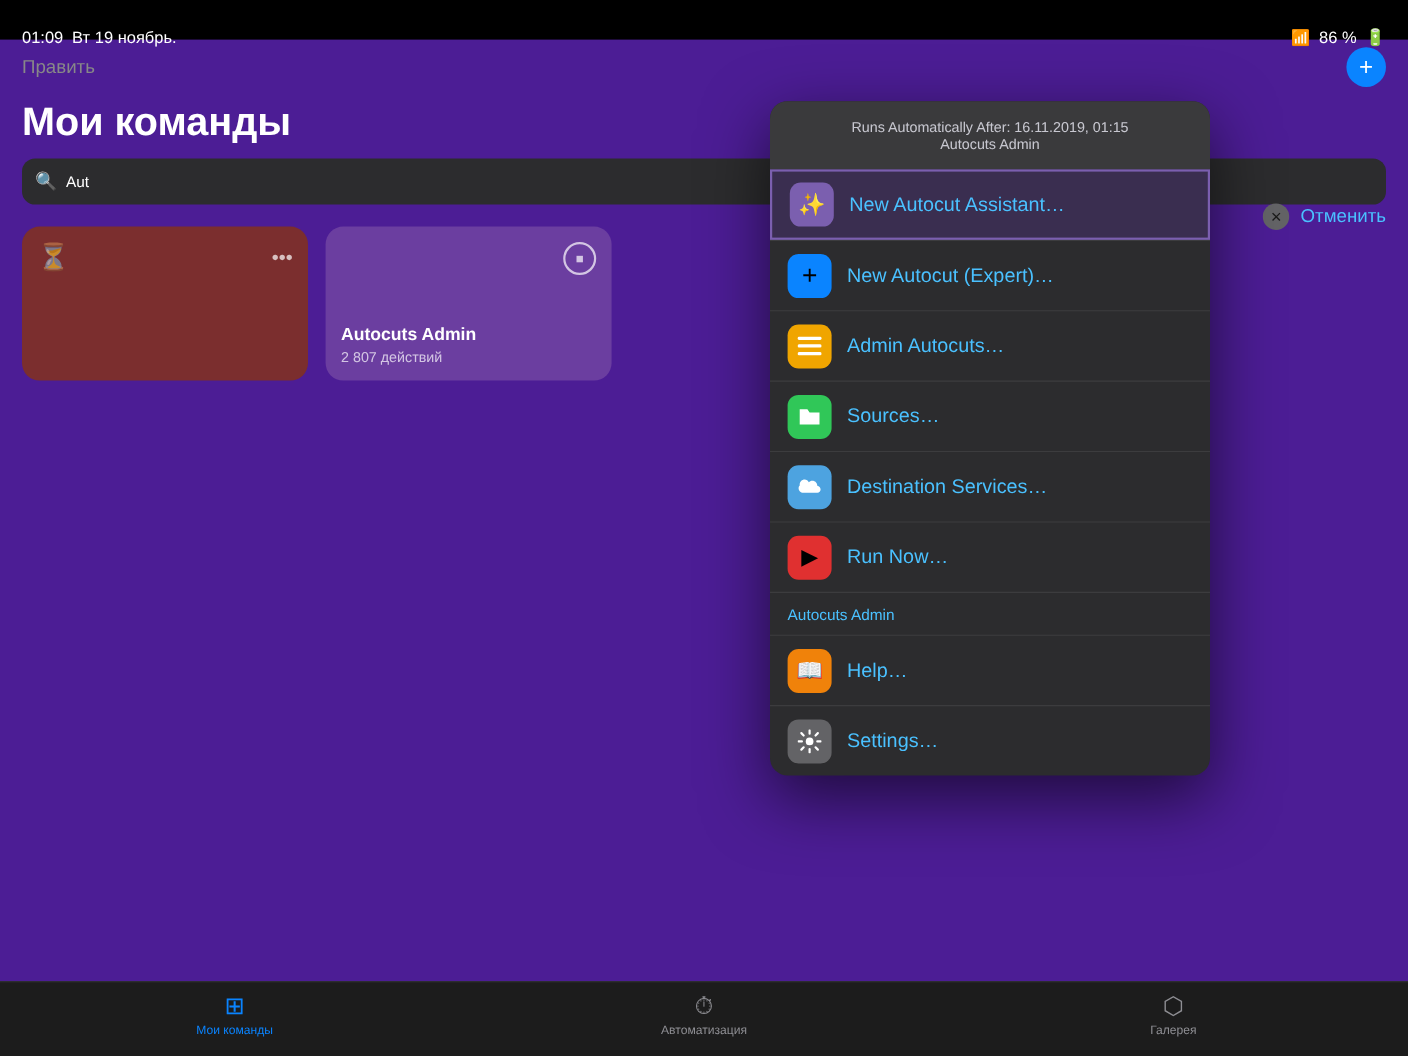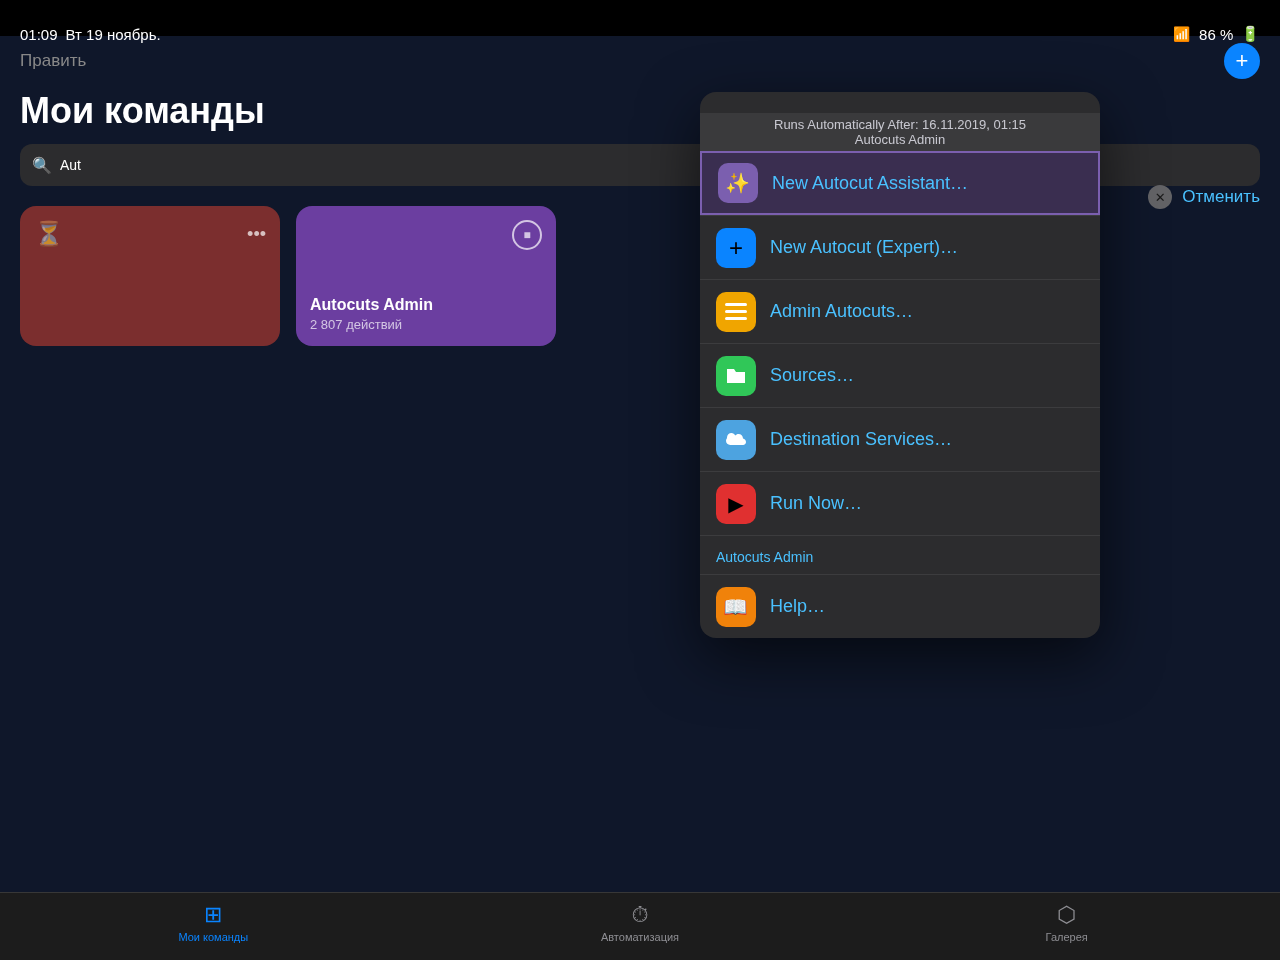--- a/index.html
+++ b/index.html
@@ -27,21 +27,21 @@
       z-index: 100;
     }
     .status-bar-left { display: flex; align-items: center; gap: 8px; }
     .status-bar-right { display: flex; align-items: center; gap: 8px; }
 
     
     .main-area {
       position: absolute;
       top: 36px; left: 0; right: 0;
       bottom: 68px;
-      background: #0f172a;
+      background: #4c1d95;
     }
 
     
     .nav-bar {
       display: flex;
       align-items: center;
       justify-content: space-between;
       padding: 8px 20px;
       height: 50px;
     }
@@ -164,23 +164,22 @@
       background: #2c2c2e;
       border-radius: 16px;
       overflow: hidden;
       z-index: 200;
       box-shadow: 0 20px 60px rgba(0,0,0,0.6);
     }
 
     
     .dropdown-tooltip {
       background: #3a3a3c;
-      padding: 4px 16px;
+      padding: 16px 16px;
       text-align: center;
-      margin-top: 21px;
     }
     .dropdown-tooltip-line1 {
       font-size: 13px;
       color: #ebebf5cc;
     }
     .dropdown-tooltip-line2 {
       font-size: 13px;
       color: #ebebf5cc;
     }
 
@@ -404,20 +403,29 @@
     <div class="menu-section-header">
       <span class="menu-section-header-text">Autocuts Admin</span>
     </div>
 
 
     <div class="menu-item">
       <div class="menu-item-icon icon-orange-book">📖</div>
       <span class="menu-item-label">Help…</span>
     </div>
 
+    <div class="menu-item">
+      <div class="menu-item-icon icon-gray-gear">
+        <svg width="22" height="22" viewBox="0 0 22 22" fill="white">
+          <circle cx="11" cy="11" r="3.5"></circle>
+          <path d="M11 1v3M11 18v3M1 11h3M18 11h3M3.5 3.5l2.1 2.1M16.4 16.4l2.1 2.1M3.5 18.5l2.1-2.1M16.4 5.6l2.1-2.1" stroke="white" stroke-width="2" stroke-linecap="round"></path>
+        </svg>
+      </div>
+      <span class="menu-item-label">Settings…</span>
+    </div>
   </div>
 
   <div class="cancel-btn-area" style="top: 149px; right: 20px;">
     <div class="search-clear-btn">✕</div>
     <button class="cancel-text-btn">Отменить</button>
   </div>
 
 </div>
 
 <div class="tab-bar">

